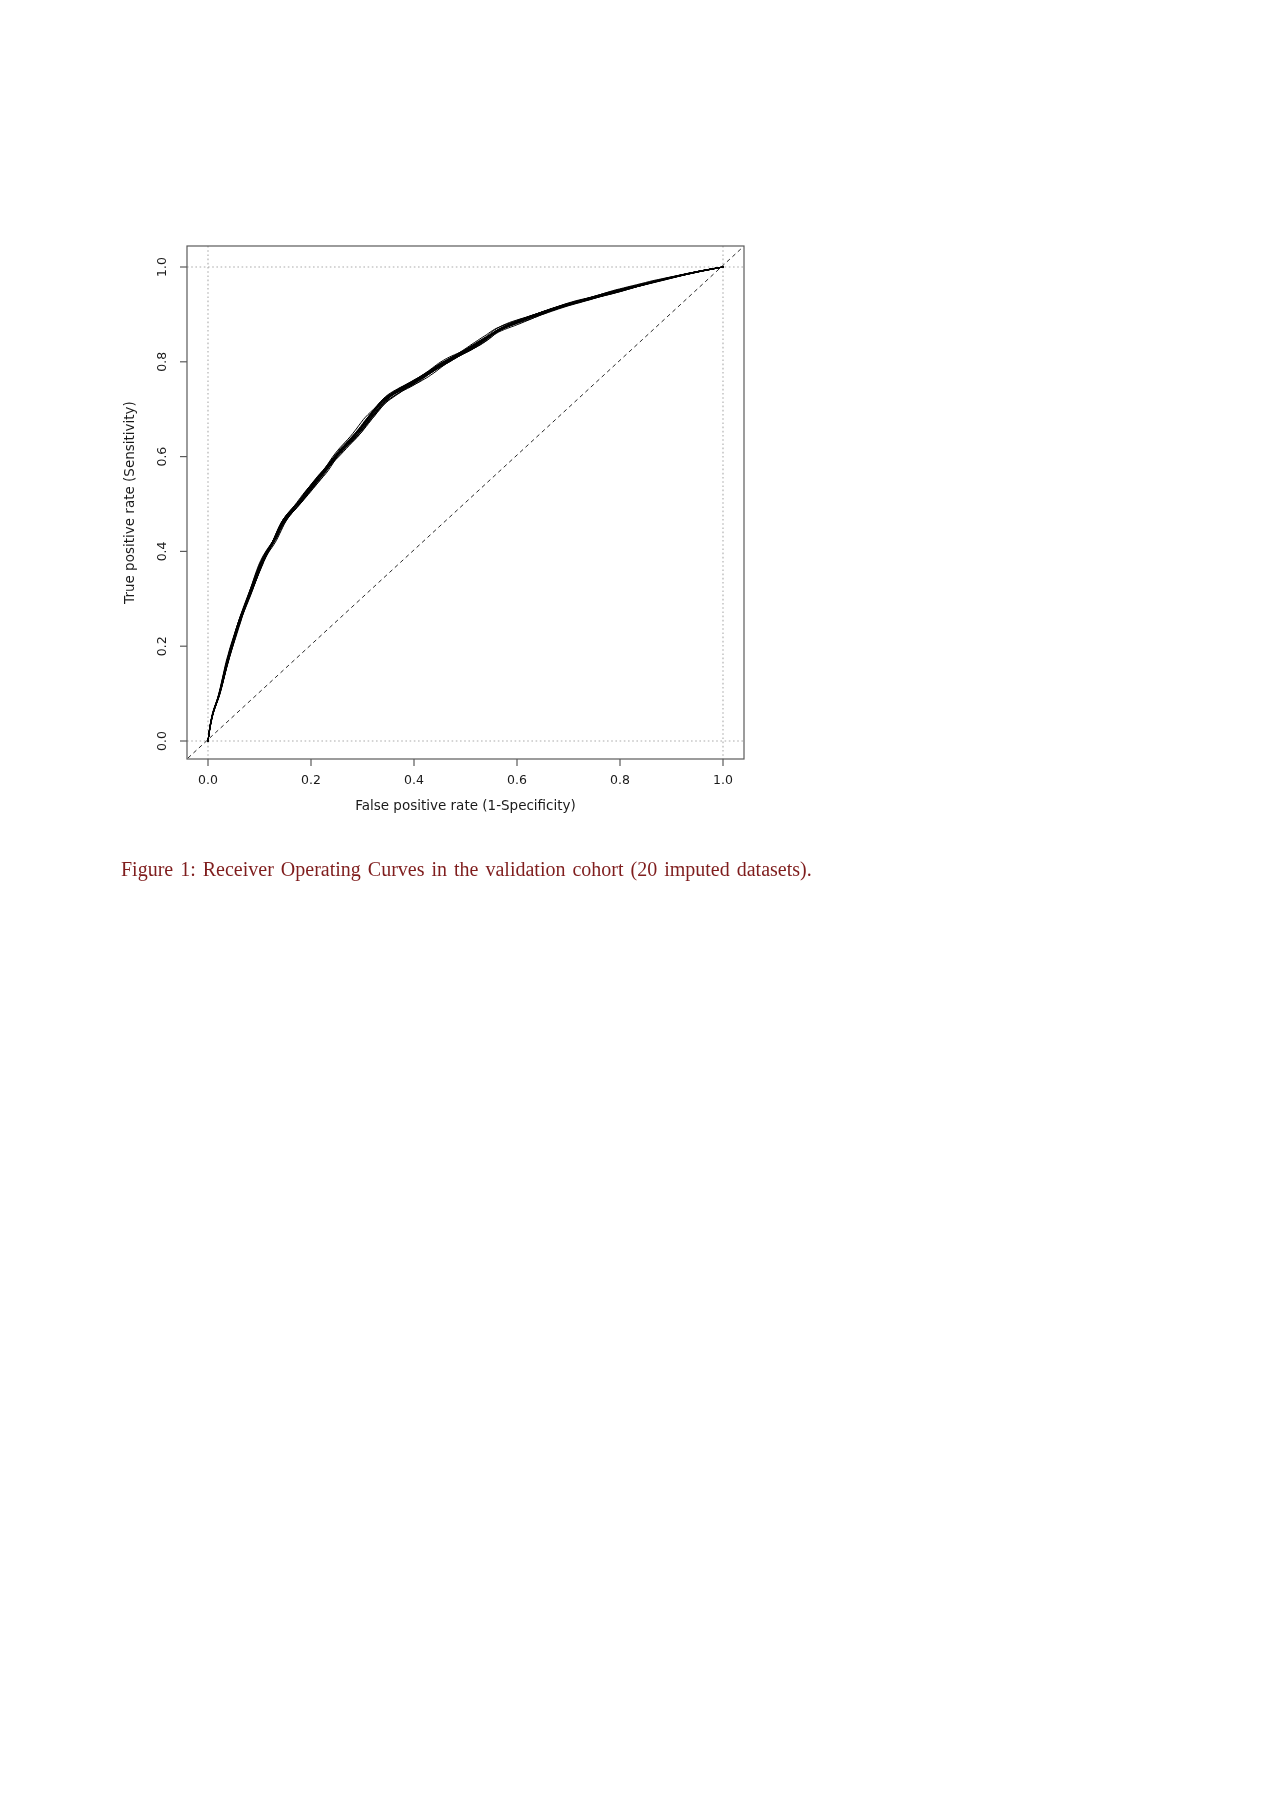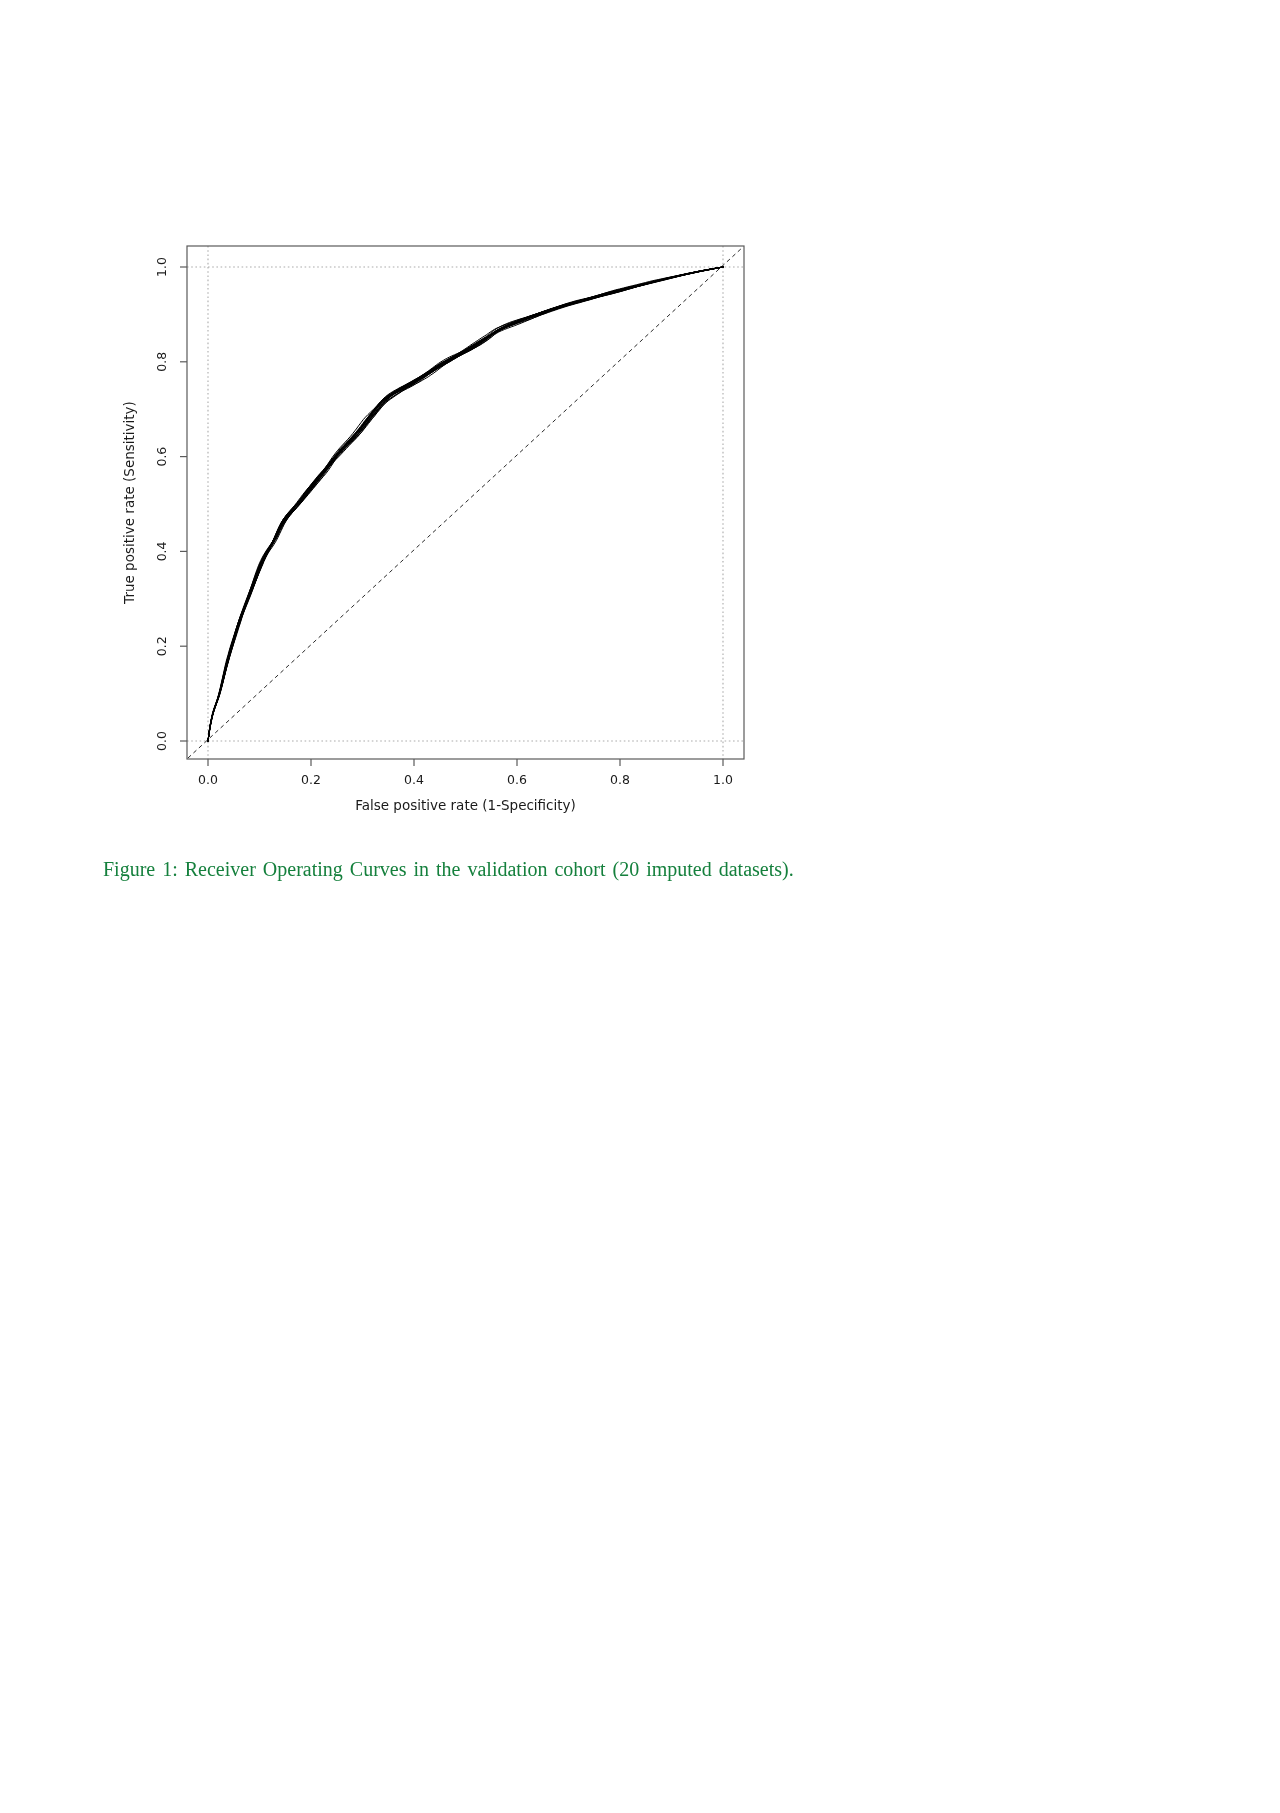--- a/index.html
+++ b/index.html
@@ -7,27 +7,27 @@
     position: relative;
     width: 1280px;
     height: 1813px;
     background: #ffffff;
     overflow: hidden;
     font-family: "Liberation Sans", sans-serif;
   }
   figure.roc-figure { margin: 0; }
   .figure-caption {
     position: absolute;
-    left: 103px;
+    left: 121px;
     top: 856px;
     width: 900px;
     font-family: "Liberation Serif", serif;
     font-size: 20px;
     line-height: 26px;
-    color: #15803d;
+    color: #7f1d1d;
     word-spacing: 2px;
     white-space: nowrap;
   }
   svg.roc-plot { position: absolute; left: 0; top: 0; }
   svg.roc-plot text { font-family: "DejaVu Sans", "Liberation Sans", sans-serif; }
 </style>
 </head>
 <body>
 
 <div class="page">

